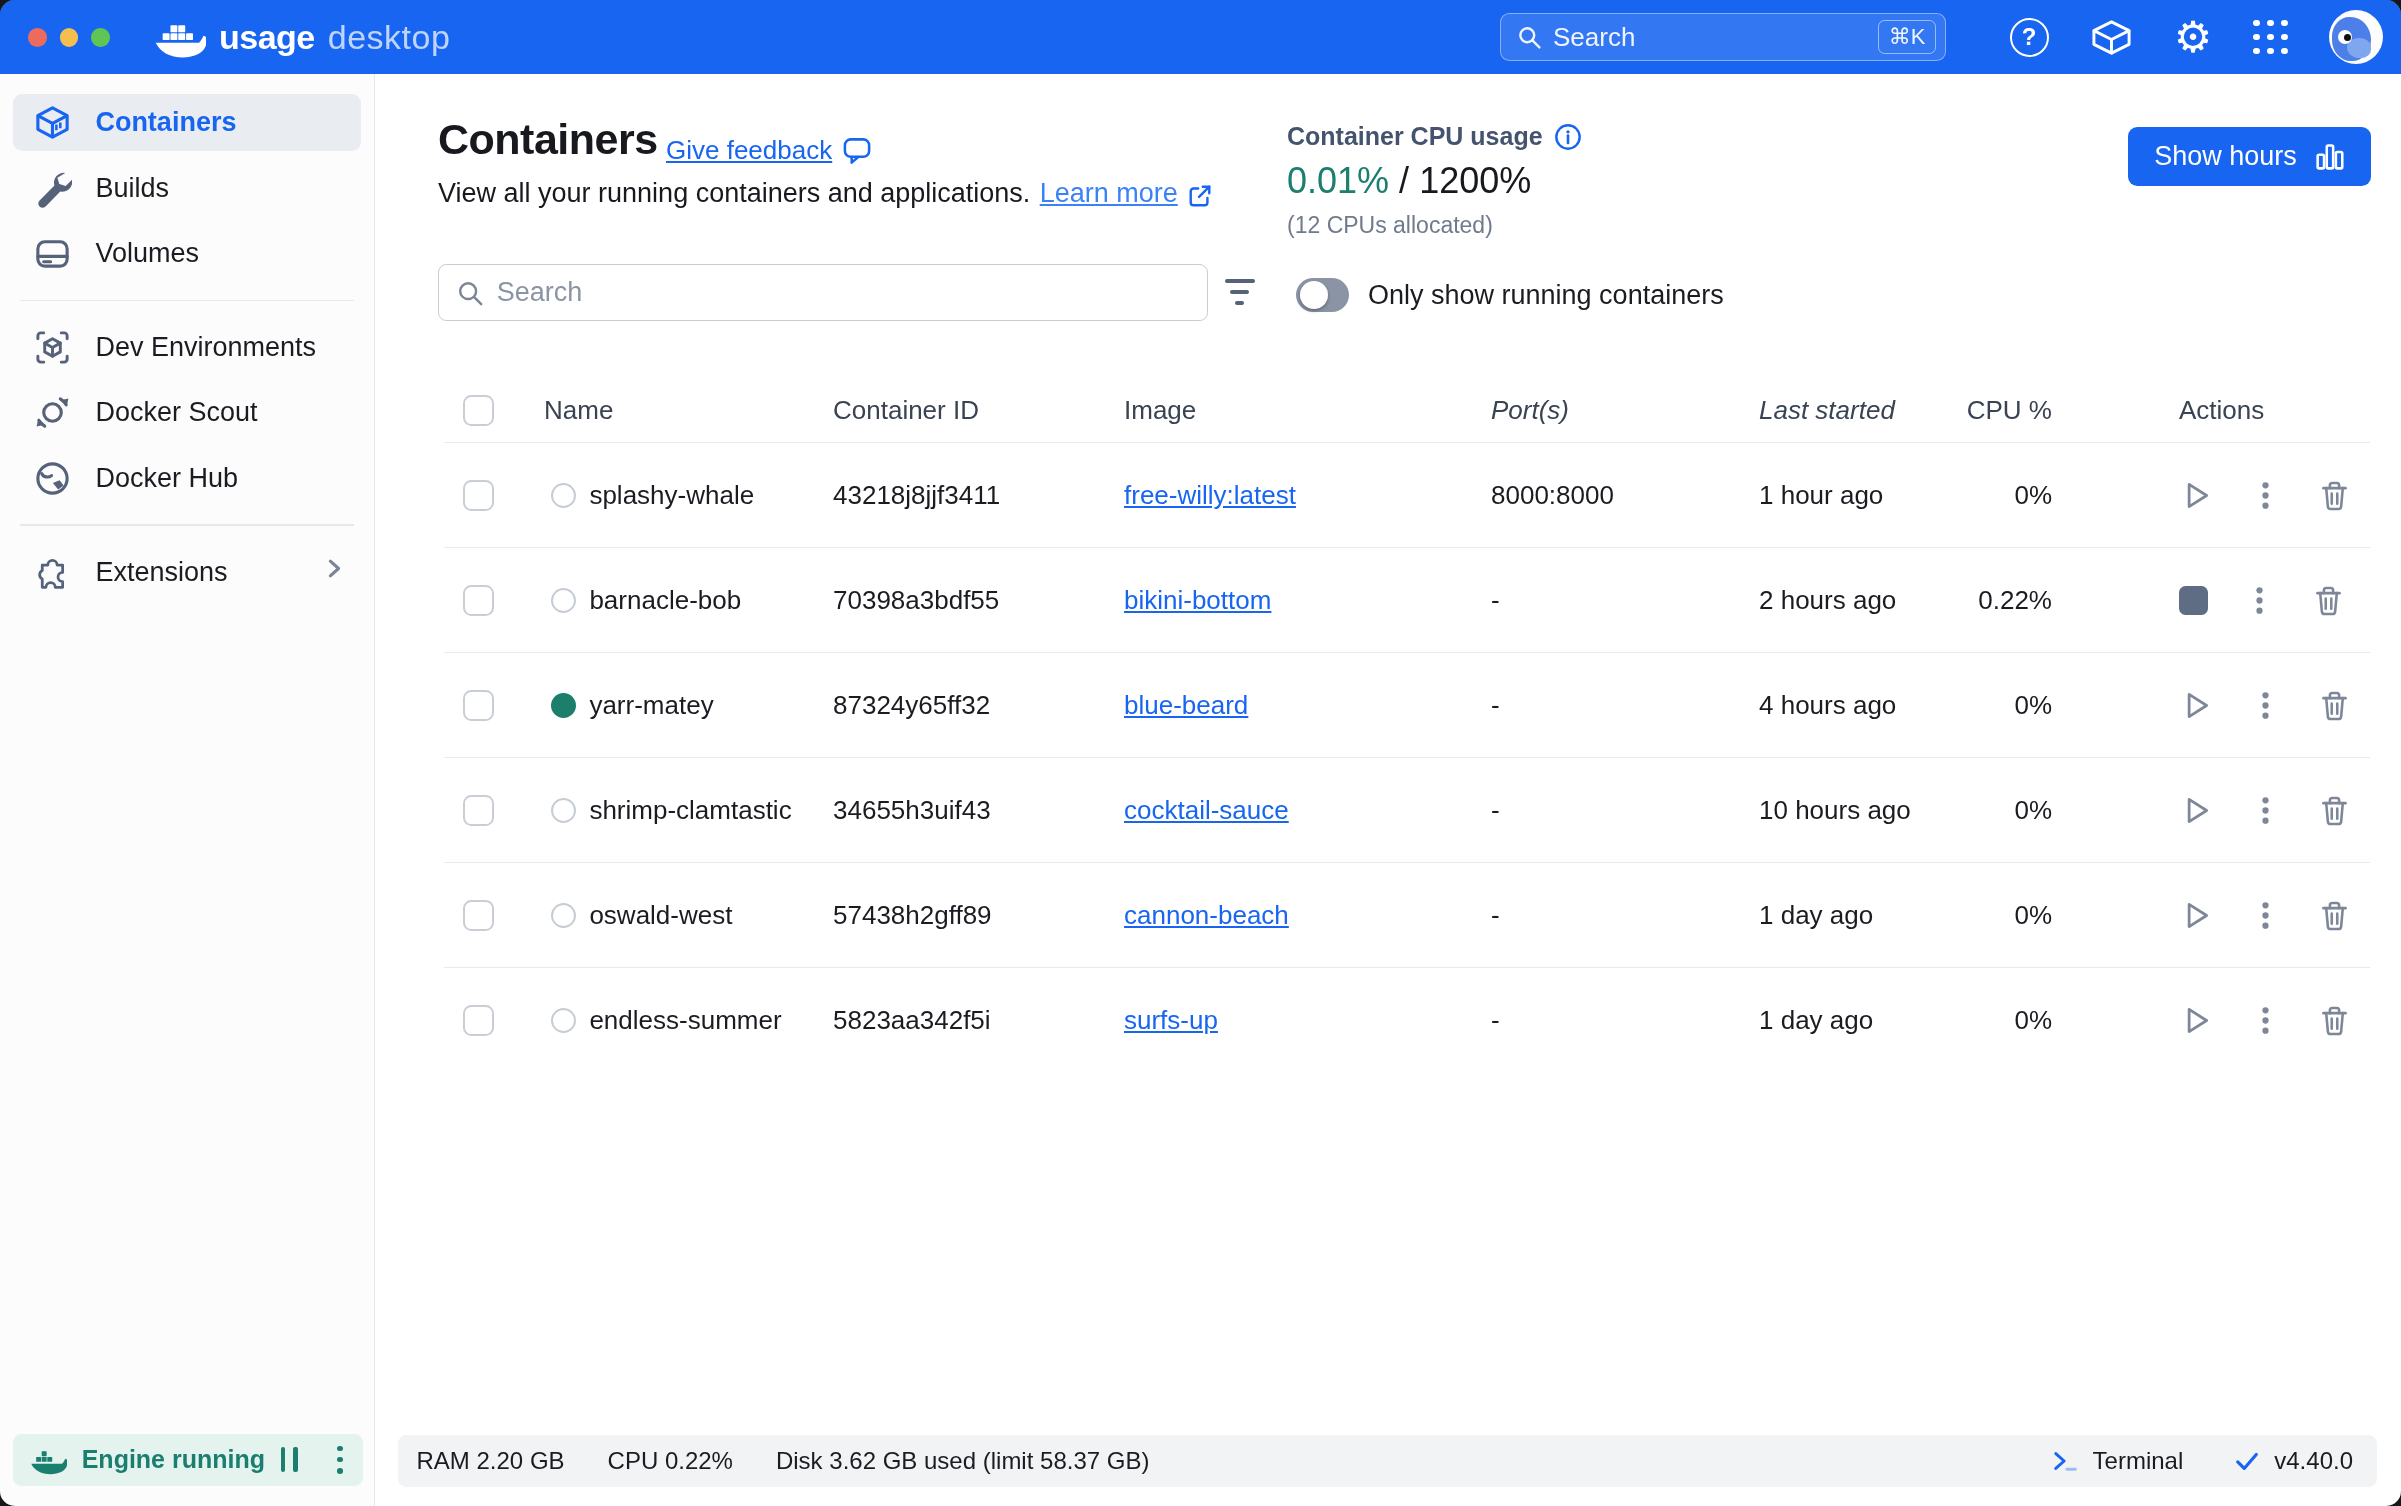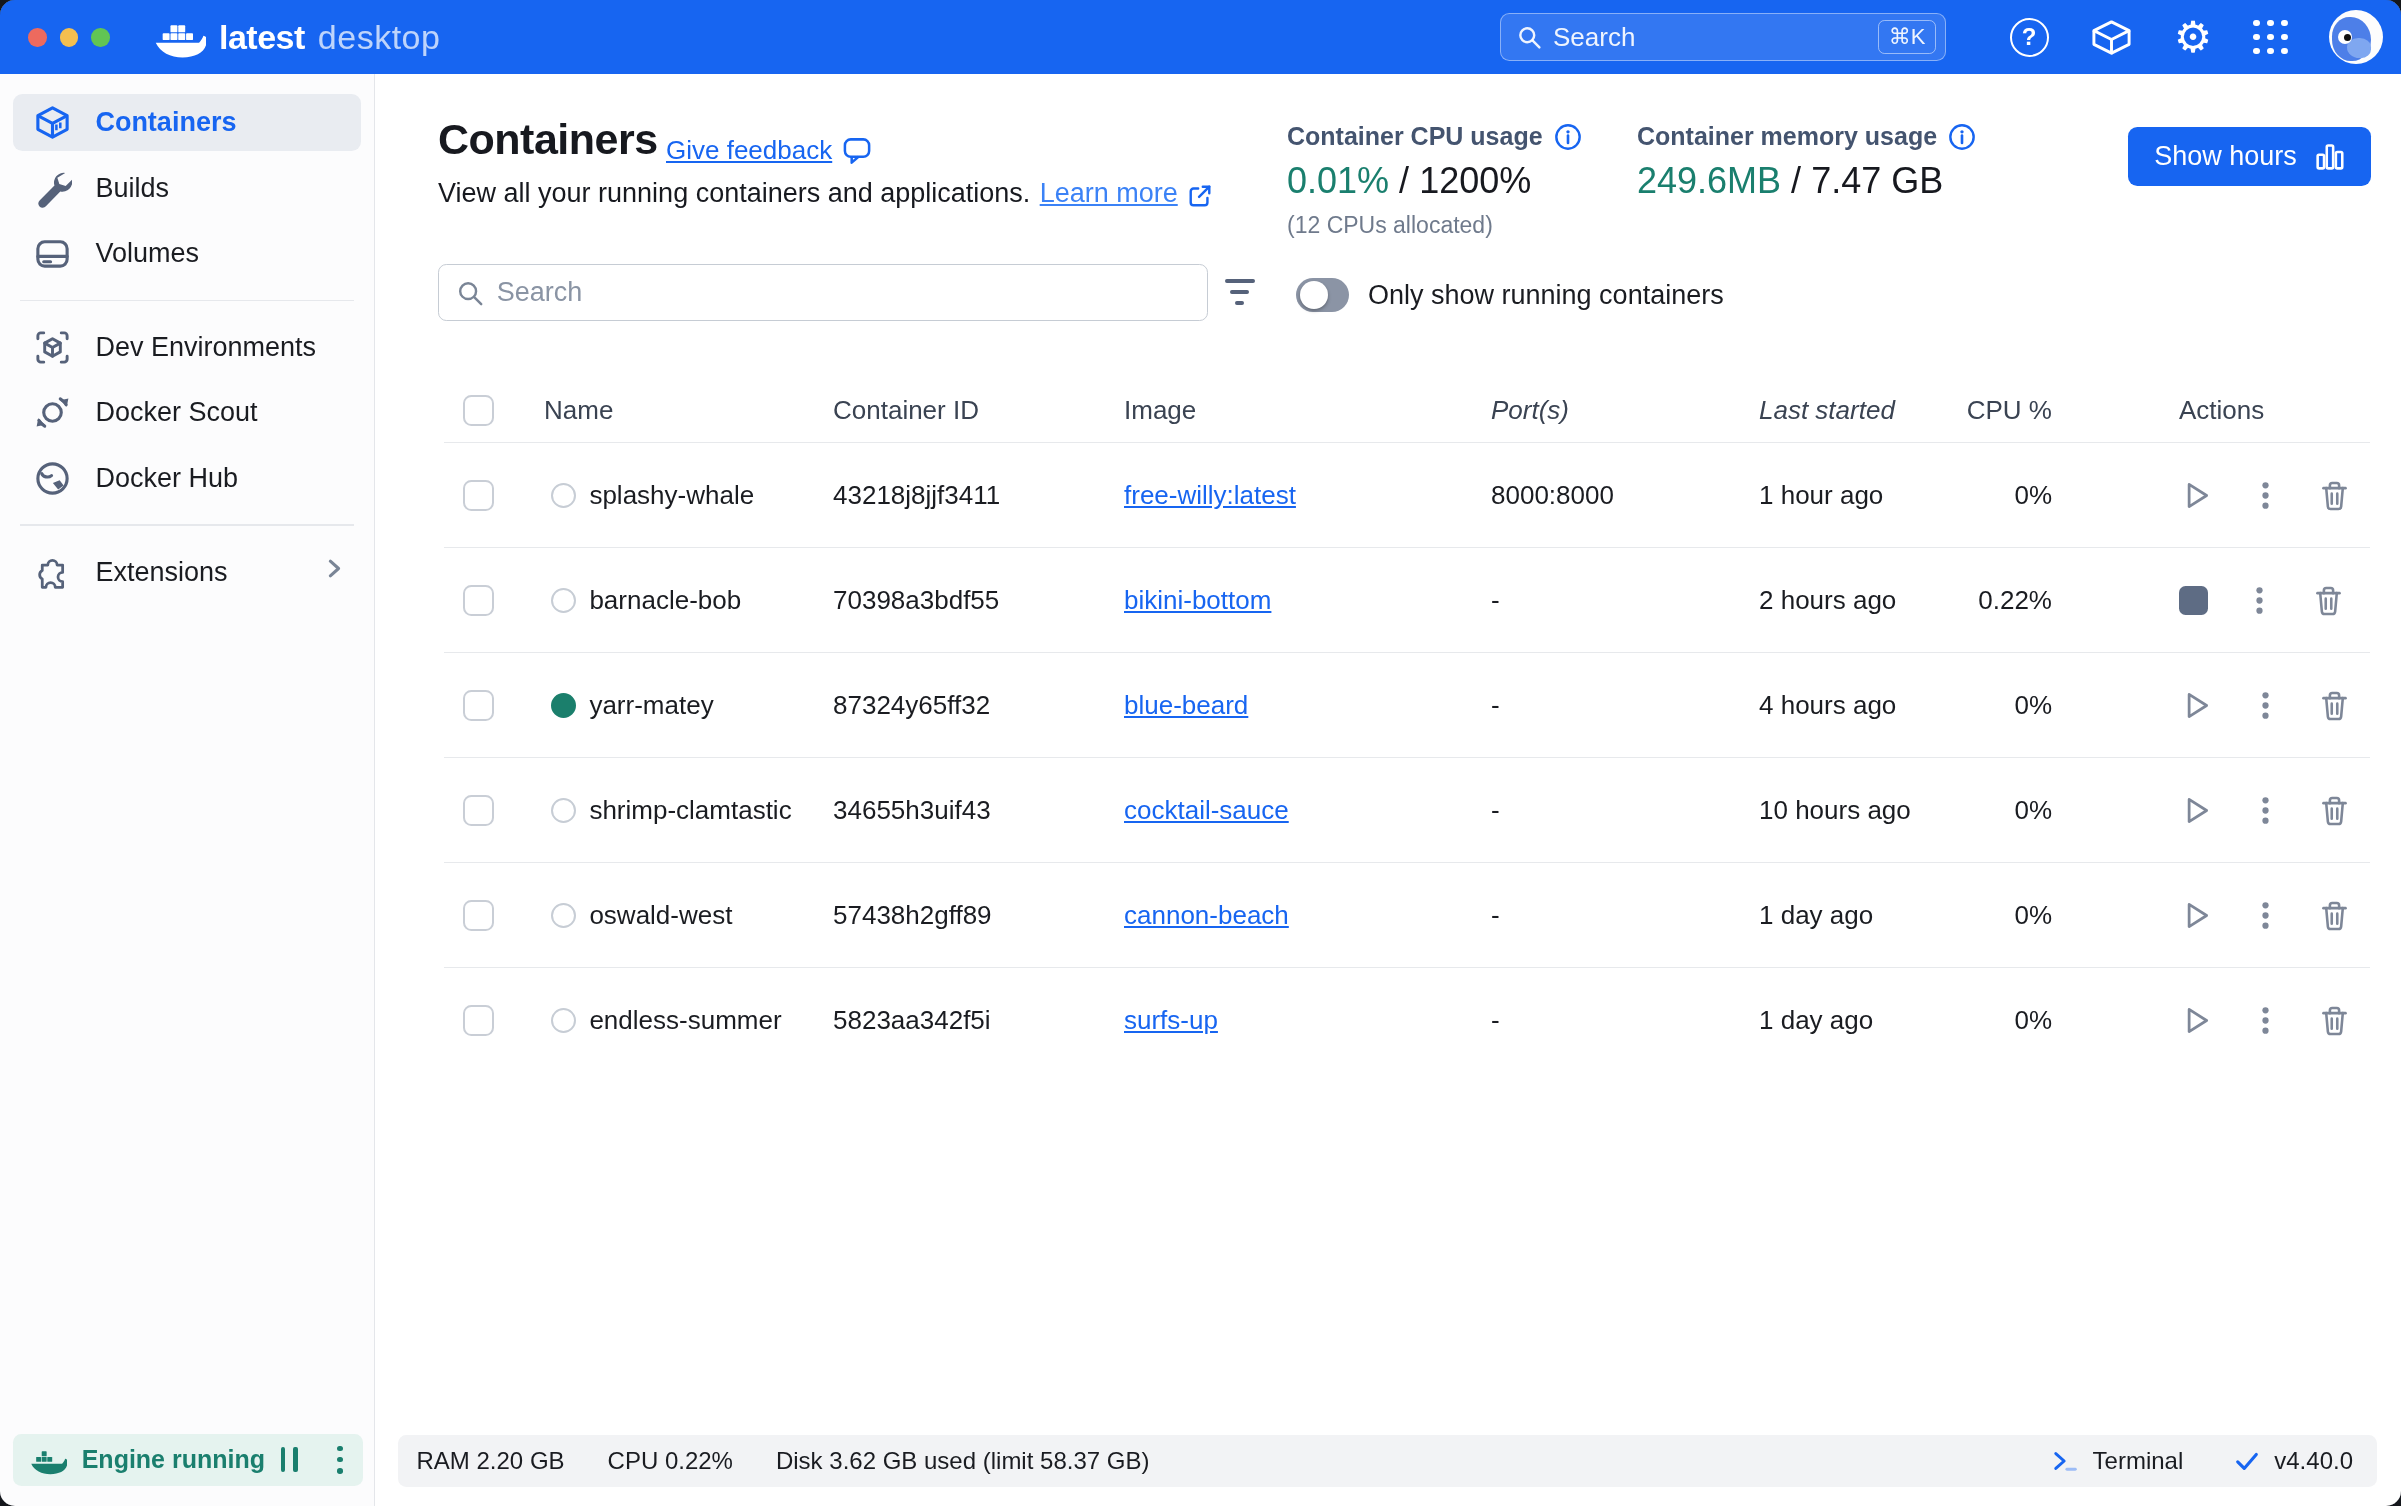--- a/index.html
+++ b/index.html
@@ -126,21 +126,21 @@
     <div class="brand">
       <svg viewBox="0 0 60 46" fill="currentColor">
         <rect x="10" y="18" width="8" height="8" rx="1"></rect>
           <rect x="19" y="18" width="8" height="8" rx="1"></rect>
         <rect x="28" y="18" width="8" height="8" rx="1"></rect>
           <rect x="37" y="18" width="8" height="8" rx="1"></rect>
         <rect x="19" y="9" width="8" height="8" rx="1"></rect>
           <rect x="28" y="9" width="8" height="8" rx="1"></rect>
         <path d="M2 29 h50 c2-2 4-5 5-8 2.5 0.5 4.5 2.5 5 5.5 2.5-1 5-1 7 0 -1.5 3.5-4.5 5.5-9 5.5 -3 9-13 14-27 14 C19 46 7 40 2 29 z"></path>
       </svg>
-      <span class="brand-primary">latest</span>
+      <span class="brand-primary">usage</span>
       <span class="brand-secondary">desktop</span>
     </div>
     <div class="top-search">
       <svg viewBox="0 0 30 30" fill="none" stroke="rgba(255,255,255,0.92)" stroke-width="2.8">
         <circle cx="13" cy="13" r="8"></circle>
           <path d="M19 19 L27 27" stroke-linecap="round"></path>
       </svg>
       <span class="top-search-text">Search</span>
       <span class="kbd">⌘K</span>
     </div>
@@ -304,35 +304,20 @@
             <path d="M15 13.5 v8" stroke="#1765F1" stroke-width="2.8" stroke-linecap="round"></path>
         </svg>
       </div>
       <div class="stat-values">
         <span class="stat-used">0.01%</span>
         <span class="stat-sep">/</span>
         <span class="stat-limit">1200%</span>
       </div>
       <div class="stat-note">(12 CPUs allocated)</div>
     </div>
-    <div class="stat stat-mem">
-      <div class="stat-label">
-        <span>Container memory usage</span>
-        <svg width="28" height="28" viewBox="0 0 30 30">
-          <circle cx="15" cy="15" r="12.5" fill="none" stroke="#1765F1" stroke-width="2.6"></circle>
-          <circle cx="15" cy="9.5" r="1.8" fill="#1765F1"></circle>
-            <path d="M15 13.5 v8" stroke="#1765F1" stroke-width="2.8" stroke-linecap="round"></path>
-        </svg>
-      </div>
-      <div class="stat-values">
-        <span class="stat-used">249.6MB</span>
-        <span class="stat-sep">/</span>
-        <span class="stat-limit">7.47 GB</span>
-      </div>
-    </div>
 
     <button class="show-charts">
       <span>Show hours</span>
       <svg width="31" height="31" viewBox="0 0 34 34" fill="none" stroke="#fff" stroke-width="2.8" stroke-linejoin="round">
         <rect x="4" y="15" width="7" height="15" rx="1.5"></rect>
           <rect x="14" y="5" width="7" height="25" rx="1.5"></rect>
           <rect x="24" y="12" width="7" height="18" rx="1.5"></rect>
       </svg>
     </button>
 

